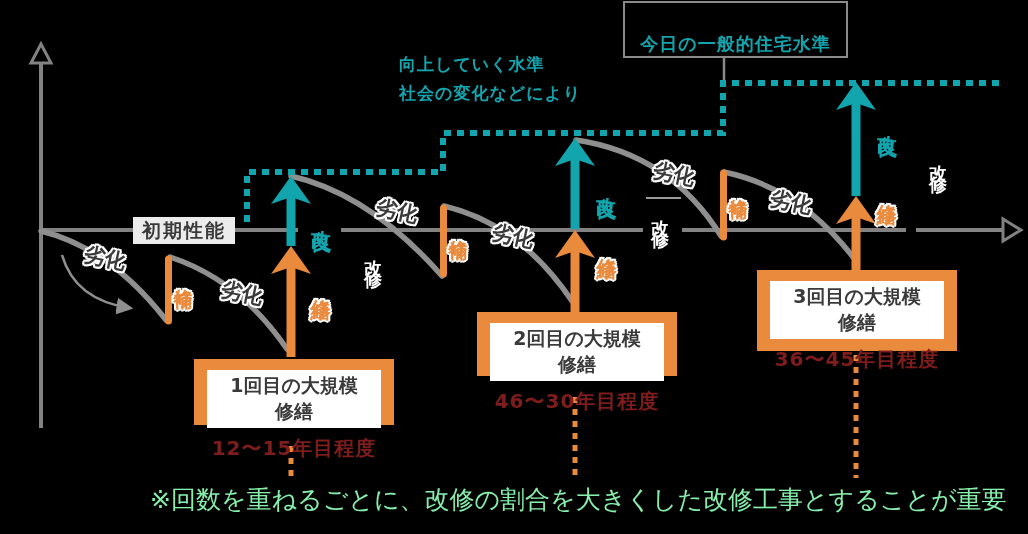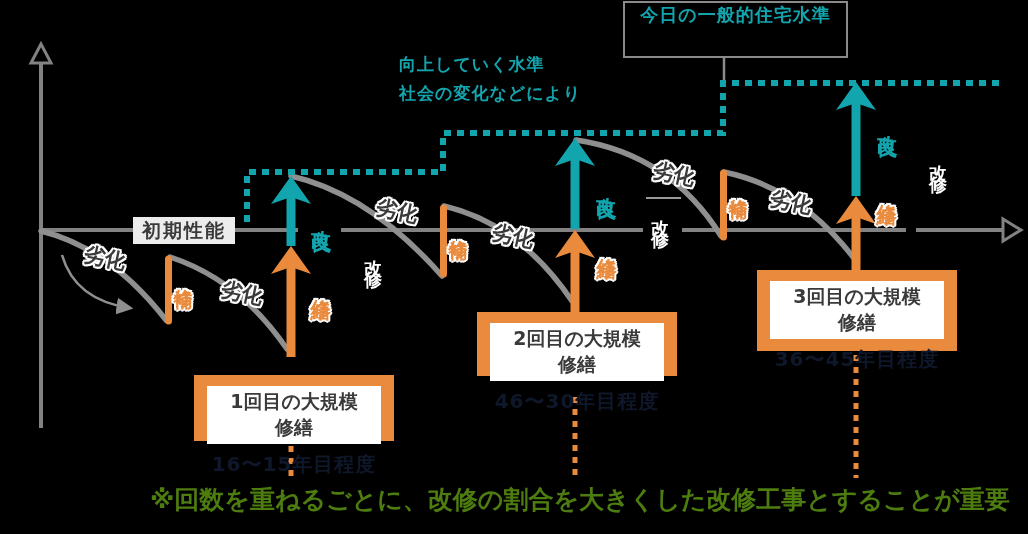--- a/index.html
+++ b/index.html
@@ -18,30 +18,30 @@
   .improve{font-size:21px;color:#13a5ae;}
   .renov{font-size:18px;color:#fff;font-weight:bold;letter-spacing:11px;}
   .baseline-box{
     position:absolute;left:133px;top:217px;width:102px;height:27px;z-index:2;
     background:#ececec;color:#3a3a3a;font-weight:bold;font-size:19px;letter-spacing:2px;
     display:flex;align-items:center;justify-content:center;
   }
   .top-box{
     position:absolute;left:623px;top:1px;width:225px;height:57px;z-index:2;
     border:2px solid #8a8a8a;box-sizing:border-box;color:#13a5ae;font-weight:bold;font-size:18px;
-    display:flex;align-items:flex-start;justify-content:center;letter-spacing:1px;
+    display:flex;align-items:flex-end;justify-content:center;letter-spacing:1px;
   }
   .rising-note{position:absolute;left:399px;top:50px;z-index:2;color:#13a5ae;
     font-weight:bold;font-size:17px;line-height:29px;letter-spacing:1px;}
   .cycle-box{position:absolute;width:200px;z-index:2;background:#e98a3d;text-align:center;}
   .cycle-title{margin:11px 13px 0 13px;background:#fff;color:#3a3a3a;
     font-weight:bold;font-size:19px;padding:3px 16px;}
-  .cycle-period{color:#0f172a;font-weight:bold;font-size:20px;margin-top:7px;letter-spacing:1px;}
-  .footnote{position:absolute;left:150px;top:483px;z-index:2;color:#4d7c0f;
-    font-weight:bold;font-size:25px;letter-spacing:0;}
+  .cycle-period{color:#7f1d1d;font-weight:bold;font-size:20px;margin-top:7px;letter-spacing:1px;}
+  .footnote{position:absolute;left:150px;top:483px;z-index:2;color:#86efac;
+    font-weight:normal;font-size:25px;letter-spacing:0;}
 </style>
 </head>
 <body>
 
 <div class="stage">
 
   <svg width="1028" height="534" viewBox="0 0 1028 534">
     <defs>
       <marker id="smallArrow" viewBox="0 0 10 10" refX="8" refY="5" markerWidth="6.5" markerHeight="6.5" orient="auto-start-reverse">
         <path d="M0,0 L10,5 L0,10 z" fill="#8f8f8f"></path>
@@ -133,23 +133,23 @@
   <div class="lbl major vtext halo" style="left:876px;top:188px;">修繕</div>
 
   <div class="lbl improve vtext" style="left:310px;top:213px;">改良</div>
   <div class="lbl improve vtext" style="left:595px;top:180px;">改良</div>
   <div class="lbl improve vtext" style="left:876px;top:118px;">改良</div>
 
   <div class="lbl renov vtext" style="left:363px;top:246px;">改修</div>
   <div class="lbl renov vtext" style="left:650px;top:206px;">改修</div>
   <div class="lbl renov vtext" style="left:928px;top:151px;">改修</div>
 
-  <div class="cycle-box" style="left:194px;top:375px;height:66px;">
+  <div class="cycle-box" style="left:194px;top:359px;height:66px;">
     <div class="cycle-title">1回目の大規模修繕</div>
-    <div class="cycle-period">16〜15年目程度</div>
+    <div class="cycle-period">12〜15年目程度</div>
   </div>
   <div class="cycle-box" style="left:477px;top:312px;height:64px;">
     <div class="cycle-title">2回目の大規模修繕</div>
     <div class="cycle-period">46〜30年目程度</div>
   </div>
   <div class="cycle-box" style="left:757px;top:270px;height:81px;">
     <div class="cycle-title">3回目の大規模修繕</div>
     <div class="cycle-period">36〜45年目程度</div>
   </div>
 

